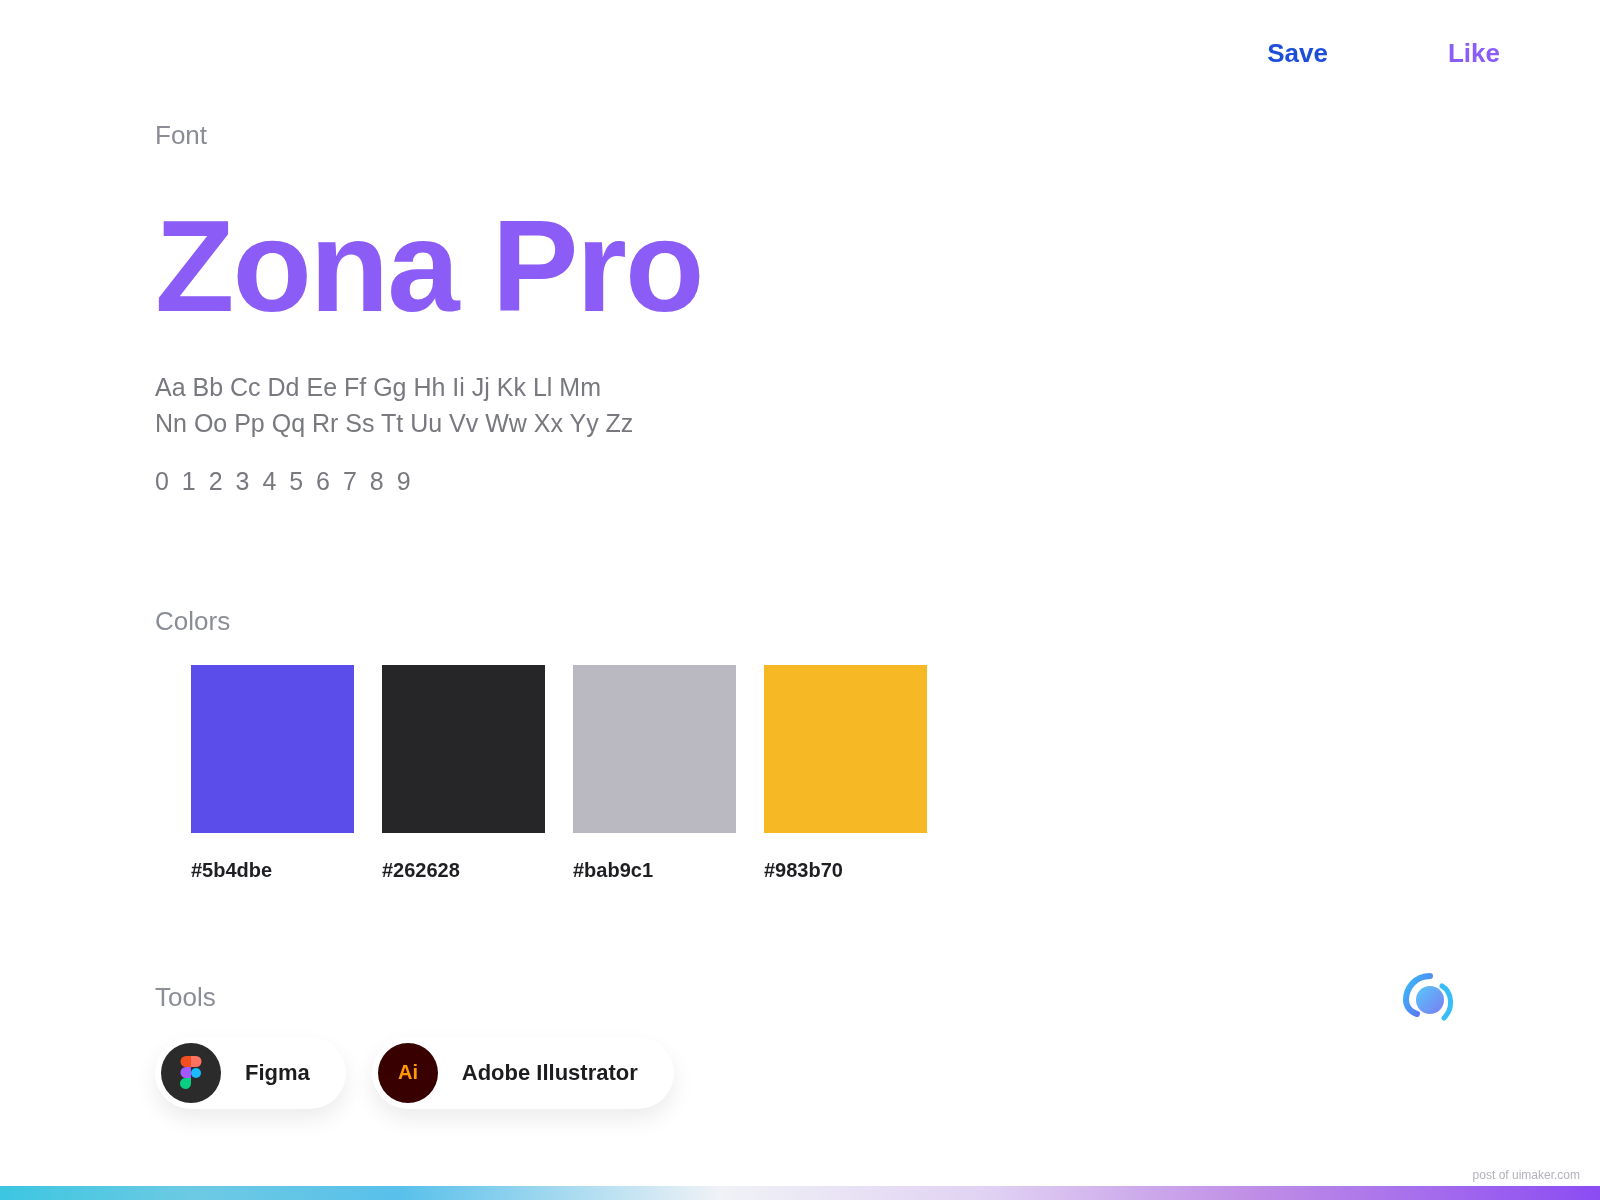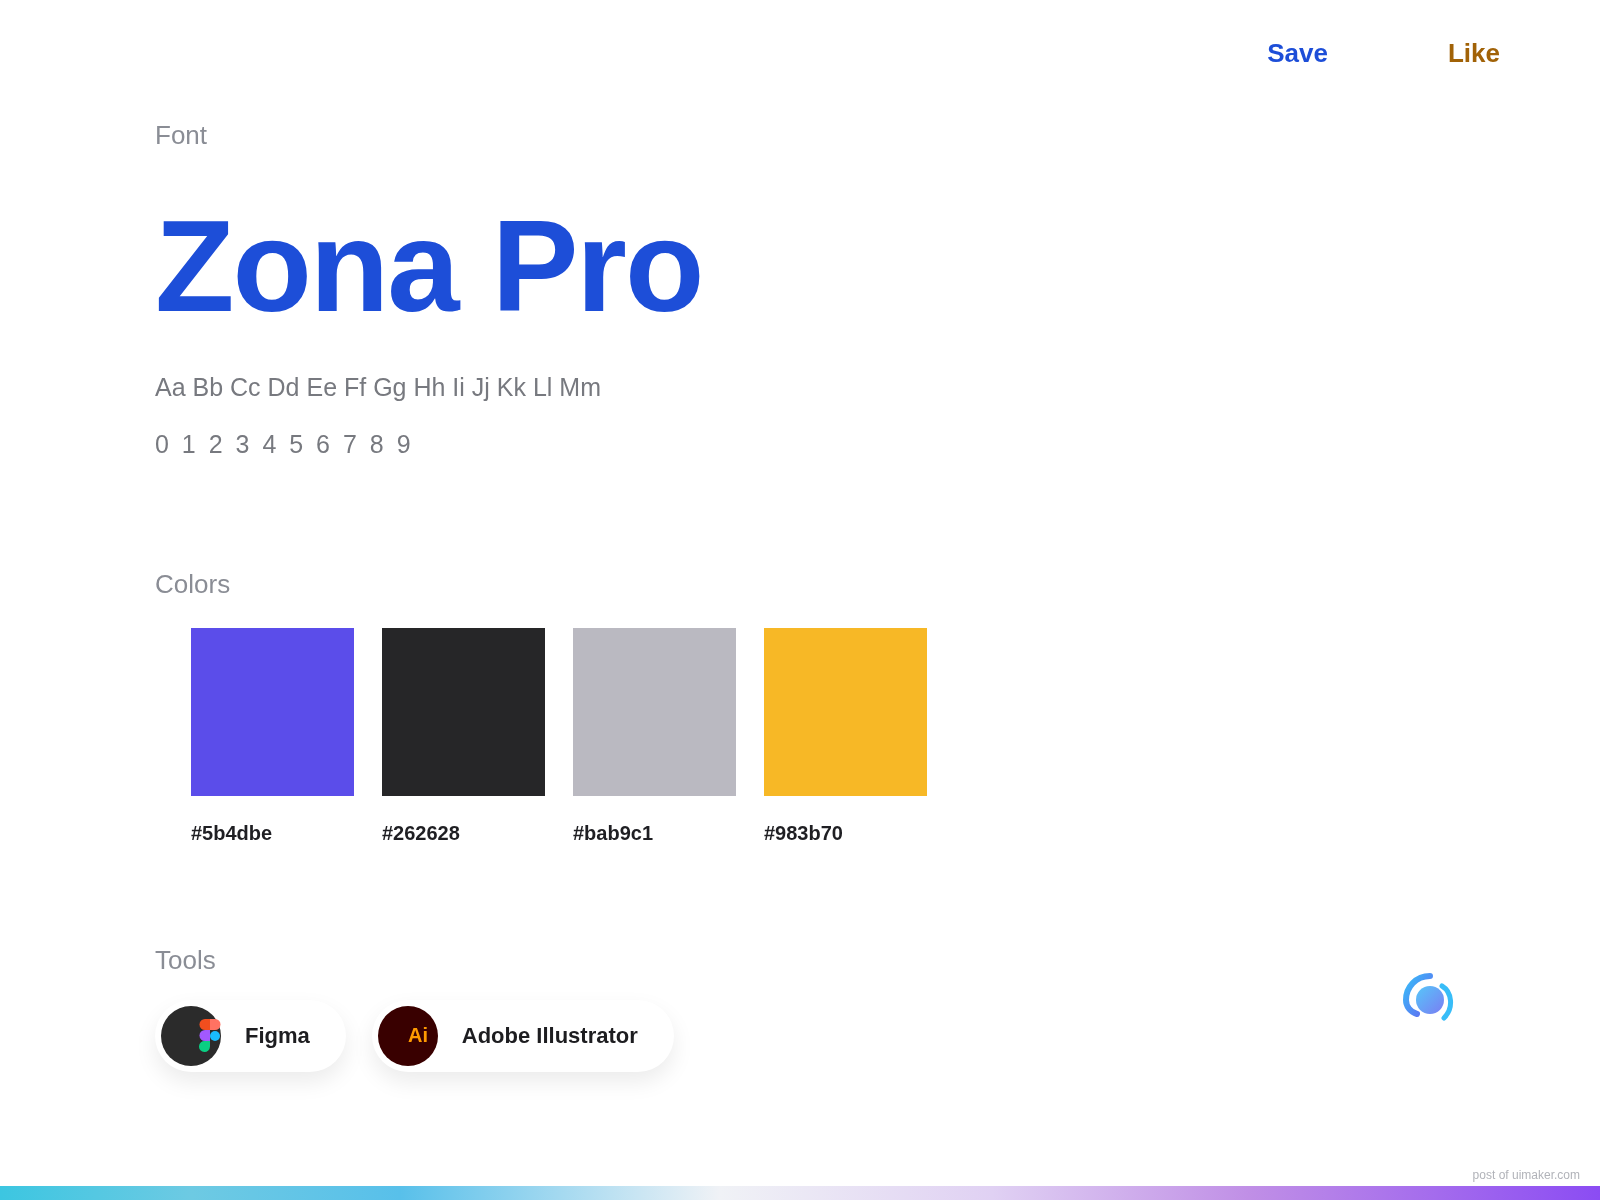--- a/index.html
+++ b/index.html
@@ -19,41 +19,41 @@
     gap: 120px;
     align-items: center;
   }
   .btn-save {
     color: #1d4ed8;
     font-size: 26px;
     font-weight: 700;
     cursor: pointer;
   }
   .btn-like {
-    color: #a16207;
+    color: #8b5cf6;
     font-size: 26px;
     font-weight: 700;
     cursor: pointer;
   }
   .content {
     position: absolute;
     left: 155px;
     top: 120px;
     width: 1100px;
   }
   .section-label {
     color: #8a8d95;
     font-size: 26px;
     font-weight: 500;
     margin-bottom: 10px;
   }
   .font-title {
     font-size: 130px;
     font-weight: 800;
-    color: #1d4ed8;
+    color: #8b5cf6;
     letter-spacing: -2px;
     margin-top: 40px;
     margin-bottom: 28px;
   }
   .specimen {
     color: #77797f;
     font-size: 25px;
     line-height: 1.45;
     font-weight: 400;
   }
@@ -93,21 +93,21 @@
     align-items: center;
     height: 72px;
     padding: 6px 36px 6px 6px;
     border-radius: 36px;
     background: #fff;
     box-shadow: 0 10px 22px rgba(0,0,0,0.08);
   }
   .tool-icon-wrap {
     width: 60px; height: 60px;
     border-radius: 50%;
-    display: flex; align-items: center; justify-content: flex-end;
+    display: flex; align-items: center; justify-content: center;
     margin-right: 24px;
   }
   .tool-icon-wrap.figma { background: #2b2b2b; }
   .tool-icon-wrap.ai { background: #390000; }
   .tool-label {
     font-size: 22px;
     font-weight: 700;
     color: #1d1d20;
   }
   .logo-bottom-right {
@@ -136,20 +136,21 @@
 <div class="topbar">
   <div class="btn-save">Save</div>
   <div class="btn-like">Like</div>
 </div>
 
 <div class="content">
   <div class="section-label">Font</div>
   <div class="font-title">Zona Pro</div>
   <div class="specimen">
     <div>Aa Bb Cc Dd Ee Ff Gg Hh Ii Jj Kk Ll Mm</div>
+    <div>Nn Oo Pp Qq Rr Ss Tt Uu Vv Ww Xx Yy Zz</div>
   </div>
   <div class="numbers">0 1 2 3 4 5 6 7 8 9</div>
 
   <div class="colors-section">
     <div class="section-label">Colors</div>
     <div class="swatch-row">
       <div class="swatch-col">
         <div class="swatch" style="background:#5b4dea"></div>
         <div class="swatch-hex">#5b4dbe</div>
       </div>

